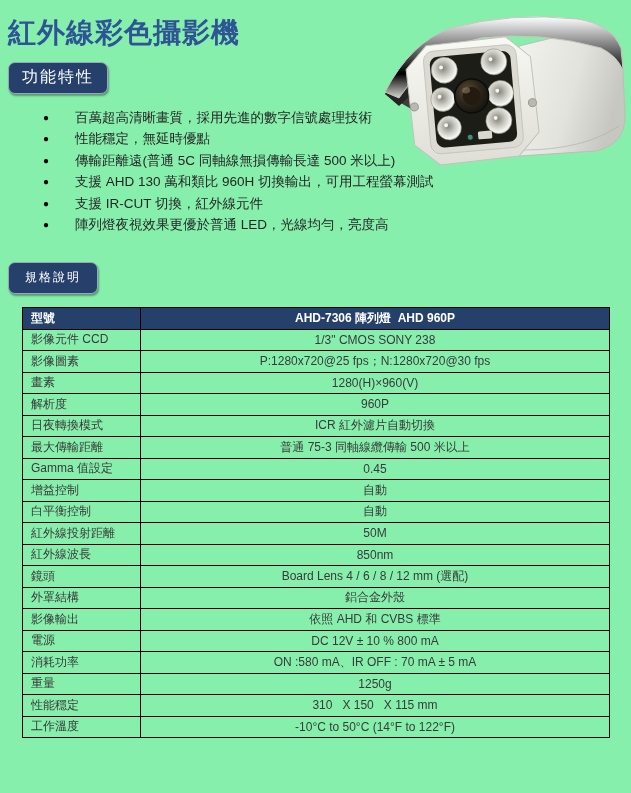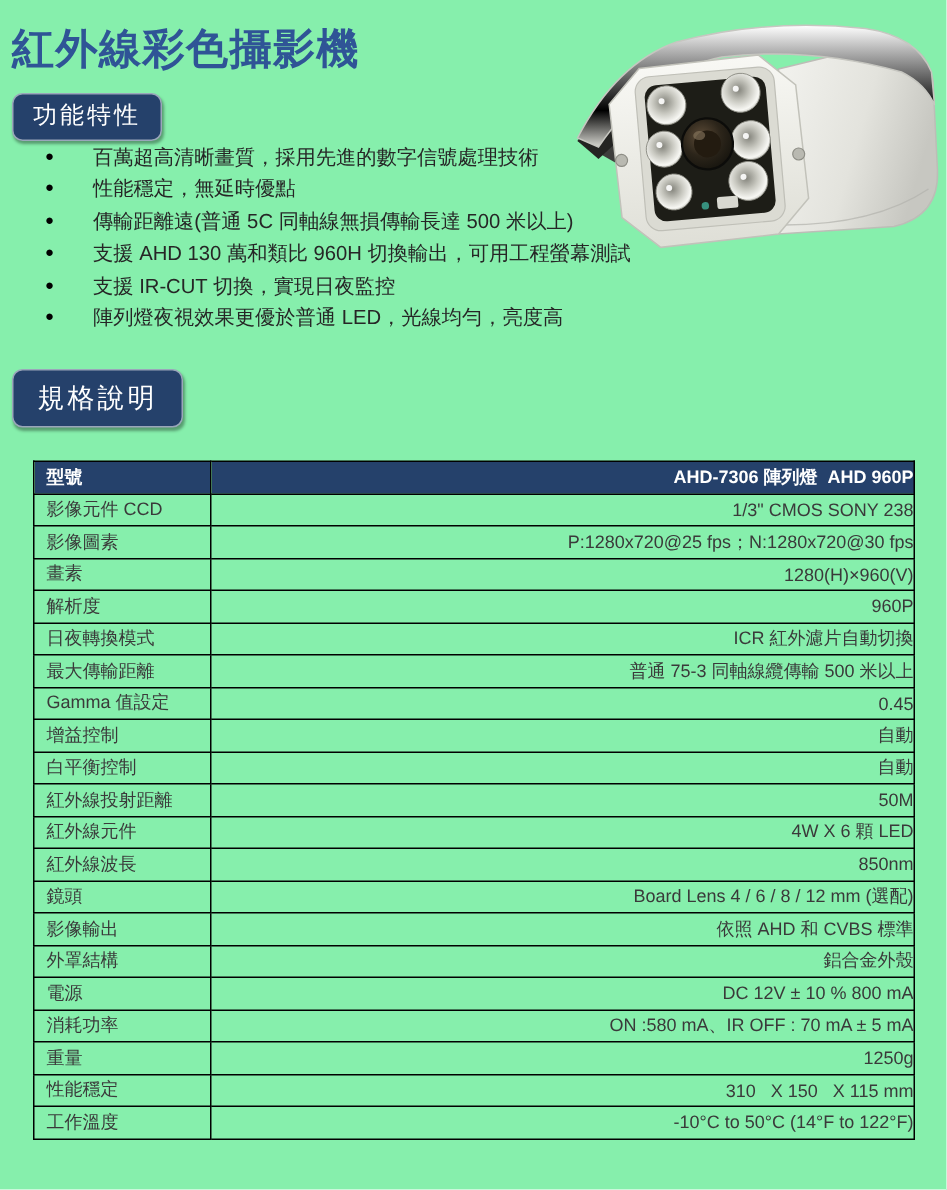--- a/index.html
+++ b/index.html
@@ -12,42 +12,42 @@
     font-family:"Liberation Serif","DejaVu Serif",serif;
     font-size:28px;font-weight:600;letter-spacing:1px;color:#2F5496;
   }
   .badge{
     position:absolute;left:8px;display:inline-block;
     background:#25416B;color:#fff;border:1px solid #9aa6ba;border-radius:7px;
     box-shadow:1px 2px 2px rgba(0,0,0,.35);
     font-family:Liberation Mono, monospace;letter-spacing:2px;
   }
   .badge.features{top:62px;font-size:16px;padding:4px 13px 5px 13px;}
-  .badge.specs{top:246px;font-size:18px;padding:6px 16px 7px 16px;}
+  .badge.specs{top:262px;font-size:12px;padding:6px 16px 7px 16px;}
   ul.features{
-    position:absolute;left:28px;top:94px;width:375px;margin:0;padding:0;list-style:none;
+    position:absolute;left:28px;top:94px;width:375px;margin:13px;padding:0;list-style:none;
     font-size:13.5px;line-height:21.4px;color:#262626;
   }
   ul.features li{position:relative;padding-left:34px;white-space:nowrap;}
   ul.features li::before{
     content:"\25CF";position:absolute;left:2px;top:0;font-size:10px;color:#000;
   }
   .camera{position:absolute;left:383px;top:4px;width:245px;height:180px;}
   table.spec{
     position:absolute;left:22px;top:307px;width:588px;
     border-collapse:collapse;table-layout:fixed;
   }
   table.spec col.c1{width:118px;}
   table.spec th,table.spec td{
     border:1px solid #000;height:20.5px;padding:0 0;
     font-size:12px;font-weight:normal;color:#3a3a3a;white-space:pre-wrap;overflow:hidden;
   }
   table.spec thead th{background:#25416B;color:#ffffff;font-weight:bold;}
   .lbl{text-align:left;padding-left:8px !important;}
-  .val{text-align:right;}
+  .val{text-align:center;}
 </style>
 </head>
 <body>
 
 <div class="page">
 
   <h1 class="page-title">紅外線彩色攝影機</h1>
 
   <div class="camera">
     <svg width="245" height="180" viewBox="0 0 245 180">
@@ -118,21 +118,21 @@
     </svg>
   </div>
 
   <div class="badge features">功能特性</div>
 
   <ul class="features">
       <li>百萬超高清晰畫質，採用先進的數字信號處理技術</li>
       <li>性能穩定，無延時優點</li>
       <li>傳輸距離遠(普通 5C 同軸線無損傳輸長達 500 米以上)</li>
       <li>支援 AHD 130 萬和類比 960H 切換輸出，可用工程螢幕測試</li>
-      <li>支援 IR-CUT 切換，實現日夜監控</li>
+      <li>支援 IR-CUT 切換，紅外線元件</li>
       <li>陣列燈夜視效果更優於普通 LED，光線均勻，亮度高</li>
     </ul>
 
   <div class="badge specs">規格說明</div>
 
   <table class="spec">
     <colgroup>
         <col class="c1">
         <col>
       </colgroup>
@@ -177,40 +177,36 @@
         </tr>
         <tr>
           <td class="lbl">白平衡控制</td>
           <td class="val">自動</td>
         </tr>
         <tr>
           <td class="lbl">紅外線投射距離</td>
           <td class="val">50M</td>
         </tr>
         <tr>
-          <td class="lbl">紅外線元件</td>
-          <td class="val">4W X 6 顆 LED</td>
-        </tr>
-        <tr>
           <td class="lbl">紅外線波長</td>
           <td class="val">850nm</td>
         </tr>
         <tr>
           <td class="lbl">鏡頭</td>
           <td class="val">Board Lens 4 / 6 / 8 / 12 mm (選配)</td>
         </tr>
         <tr>
+          <td class="lbl">外罩結構</td>
+          <td class="val">鋁合金外殼</td>
+        </tr>
+        <tr>
           <td class="lbl">影像輸出</td>
           <td class="val">依照 AHD 和 CVBS 標準</td>
         </tr>
         <tr>
-          <td class="lbl">外罩結構</td>
-          <td class="val">鋁合金外殼</td>
-        </tr>
-        <tr>
           <td class="lbl">電源</td>
           <td class="val">DC 12V ± 10 % 800 mA</td>
         </tr>
         <tr>
           <td class="lbl">消耗功率</td>
           <td class="val">ON :580 mA、IR OFF : 70 mA ± 5 mA</td>
         </tr>
         <tr>
           <td class="lbl">重量</td>
           <td class="val">1250g</td>

